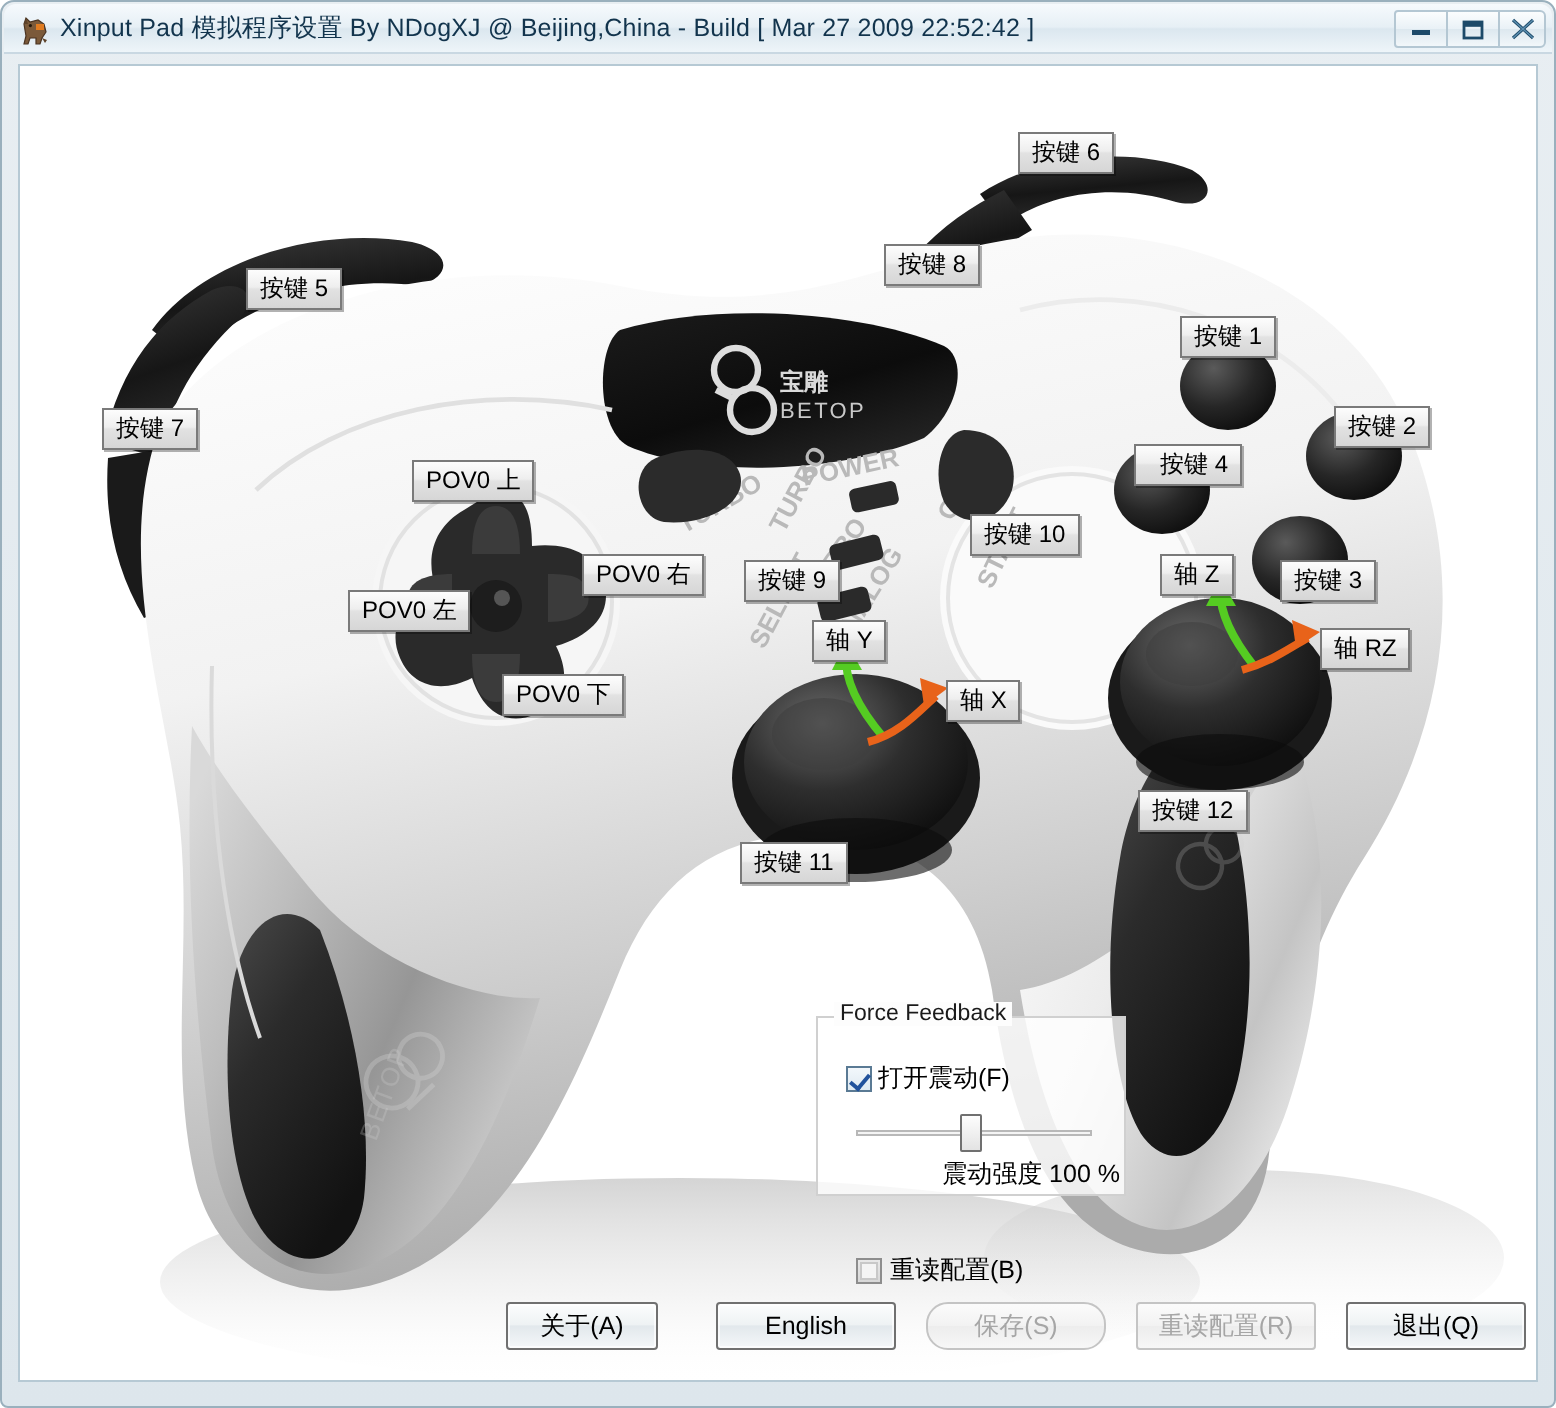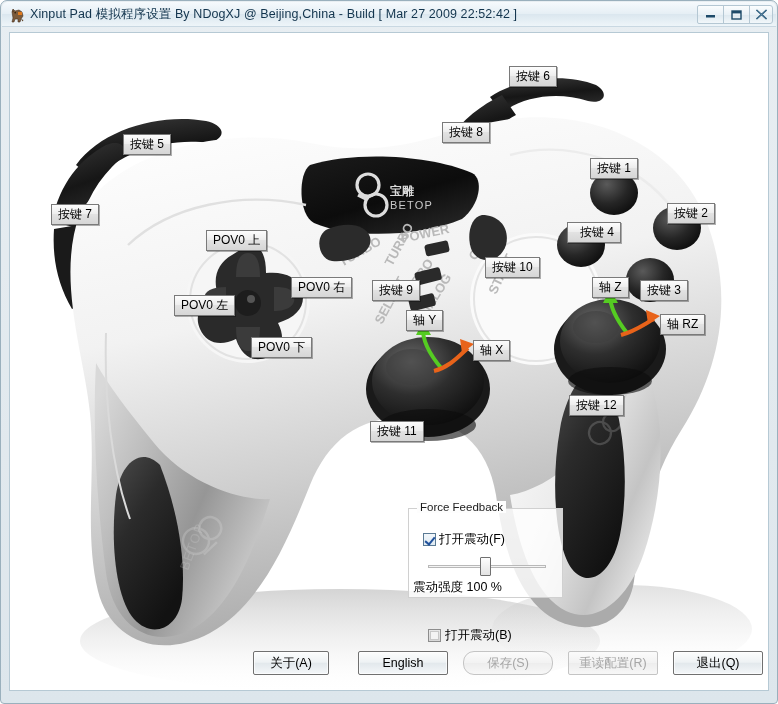--- a/index.html
+++ b/index.html
@@ -170,23 +170,23 @@
     position: absolute;
     left: 56px; top: 1px;
     width: 11px; height: 19px;
     background: linear-gradient(to bottom, #fdfdfd 0%, #f0f0f0 50%, #e3e3e3 100%);
     border: 1px solid #707070;
     border-radius: 1px;
   }
 
   #ff-strength {
     position: absolute;
-    left: 4px; top: 70px;
+    left: 16px; top: 70px;
     width: 135px;
-    text-align: left;
+    text-align: right;
     font-size: 12.5px;
     color: #000;
   }
 
   #beep-row { left: 418px; top: 594px; position: absolute; display:flex; align-items:center; gap:4px; font-size:12.5px; }
 
   
   .btn {
     position: absolute;
     top: 618px;
@@ -464,21 +464,21 @@
         <div class="callout" style="left: 557px; top: 189px; padding-left: 12px;">按键 4</div>
         <div class="callout" style="left: 630px; top: 247px;">按键 3</div>
         <div class="callout" style="left: 196px; top: 197px;">POV0 上</div>
         <div class="callout" style="left: 281px; top: 244px;">POV0 右</div>
         <div class="callout" style="left: 164px; top: 262px;">POV0 左</div>
         <div class="callout" style="left: 241px; top: 304px;">POV0 下</div>
         <div class="callout" style="left: 362px; top: 247px;">按键 9</div>
         <div class="callout" style="left: 459px; top: 224px; margin-left: 16px;">按键 10</div>
         <div class="callout" style="left: 396px; top: 277px;">轴 Y</div>
         <div class="callout" style="left: 463px; top: 307px;">轴 X</div>
-        <div class="callout" style="left: 570px; top: 244px; margin-left: 12px;">轴 Z</div>
+        <div class="callout" style="left: 570px; top: 244px;">轴 Z</div>
         <div class="callout" style="left: 650px; top: 281px;">轴 RZ</div>
         <div class="callout" style="left: 360px; top: 388px;">按键 11</div>
         <div class="callout" style="left: 559px; top: 362px;">按键 12</div>
       </div>
 
     <div id="ff-group">
       <div id="ff-legend">Force Feedback</div>
 
       <label class="cbrow" id="ff-check-row">
         <span class="cbox checked"></span>
@@ -488,21 +488,21 @@
       <div id="ff-slider">
         <div id="ff-track"></div>
         <div id="ff-thumb" style="left: 54px;"></div>
       </div>
 
       <div id="ff-strength">震动强度 100 %</div>
     </div>
 
     <label class="cbrow" id="beep-row">
       <span class="cbox plain"></span>
-      <span>打开震动(B)</span>
+      <span>重读配置(B)</span>
     </label>
 
     <div class="btn" id="btn-about">关于(A)</div>
     <div class="btn" id="btn-english">English</div>
     <div class="btn disabled" id="btn-save">保存(S)</div>
     <div class="btn disabled" id="btn-reload">重读配置(R)</div>
     <div class="btn" id="btn-exit">退出(Q)</div>
 
   </div>
 </div>

